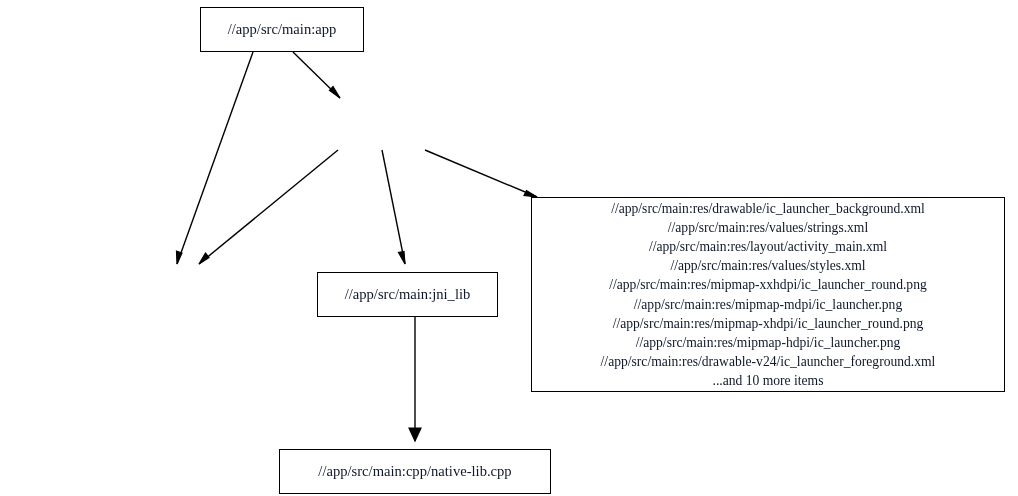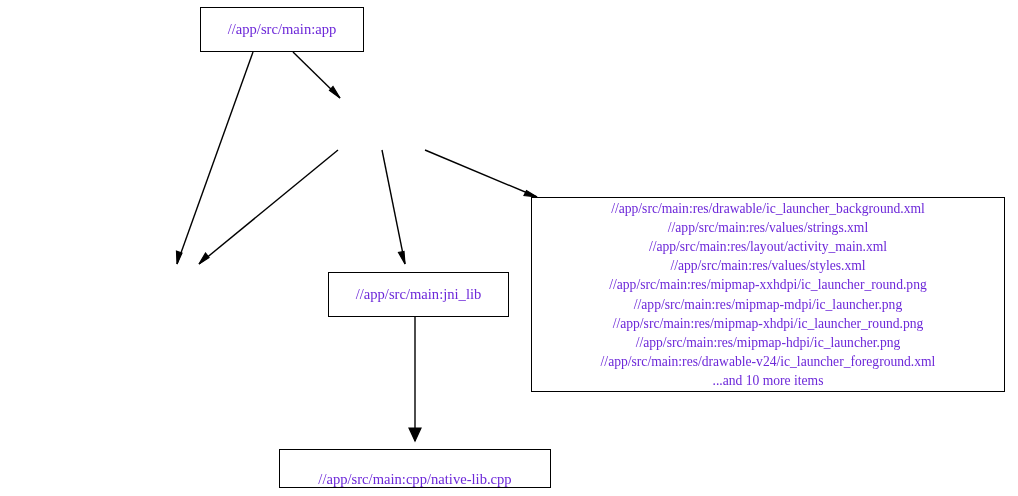--- a/index.html
+++ b/index.html
@@ -33,21 +33,21 @@
     justify-content: center;
     text-align: center;
     color: #000000;
     z-index: 2;
   }
   .node-label {
     display: block;
     white-space: pre;
     line-height: 17.6px;
     font-size: 14.6px;
-    color: #6d28d9;
+    color: #0f172a;
   }
   .node-single .node-label {
     font-size: 14.6px;
     line-height: 1;
   }
   .node-multi {
     padding: 6px 16px;
   }
   .node-multi .node-label {
     font-size: 13.6px;
@@ -73,34 +73,34 @@
       <path d="M 415,317 L 415,441" stroke="#000000" stroke-width="1.4" fill="none"></path>
       <path d="M 415,441 L 409,428 L 421,428 Z" fill="#000000" stroke="#000000" stroke-width="1.2"></path>
     </svg>
 
   <div class="node node-single" style="left: 200px; top: 7px; width: 164px; height: 45px; border-color: rgb(0, 0, 0); color: rgb(0, 0, 0);">
     <span class="node-label">//app/src/main:app</span>
   </div>
 
 
 
-  <div class="node node-single" style="left: 328px; top: 272px; width: 181px; height: 45px; border-color: rgb(0, 0, 0); color: rgb(0, 0, 0);">
+  <div class="node node-single" style="left: 317px; top: 272px; width: 181px; height: 45px; border-color: rgb(0, 0, 0); color: rgb(0, 0, 0);">
     <span class="node-label">//app/src/main:jni_lib</span>
   </div>
 
   <div class="node node-multi" style="left: 531px; top: 197px; width: 474px; height: 195px; border-color: rgb(0, 0, 0); color: rgb(0, 0, 0);">
     <span class="node-label">//app/src/main:res/drawable/ic_launcher_background.xml
 //app/src/main:res/values/strings.xml
 //app/src/main:res/layout/activity_main.xml
 //app/src/main:res/values/styles.xml
 //app/src/main:res/mipmap-xxhdpi/ic_launcher_round.png
 //app/src/main:res/mipmap-mdpi/ic_launcher.png
 //app/src/main:res/mipmap-xhdpi/ic_launcher_round.png
 //app/src/main:res/mipmap-hdpi/ic_launcher.png
 //app/src/main:res/drawable-v24/ic_launcher_foreground.xml
 ...and 10 more items</span>
   </div>
 
-  <div class="node node-single" style="left: 279px; top: 449px; width: 272px; height: 39px; border-color: rgb(0, 0, 0); color: rgb(0, 0, 0); align-items: flex-end;">
+  <div class="node node-single" style="left: 279px; top: 449px; width: 272px; height: 45px; border-color: rgb(0, 0, 0); color: rgb(0, 0, 0);">
     <span class="node-label">//app/src/main:cpp/native-lib.cpp</span>
   </div>
 
 </div>
 
 </body></html>

